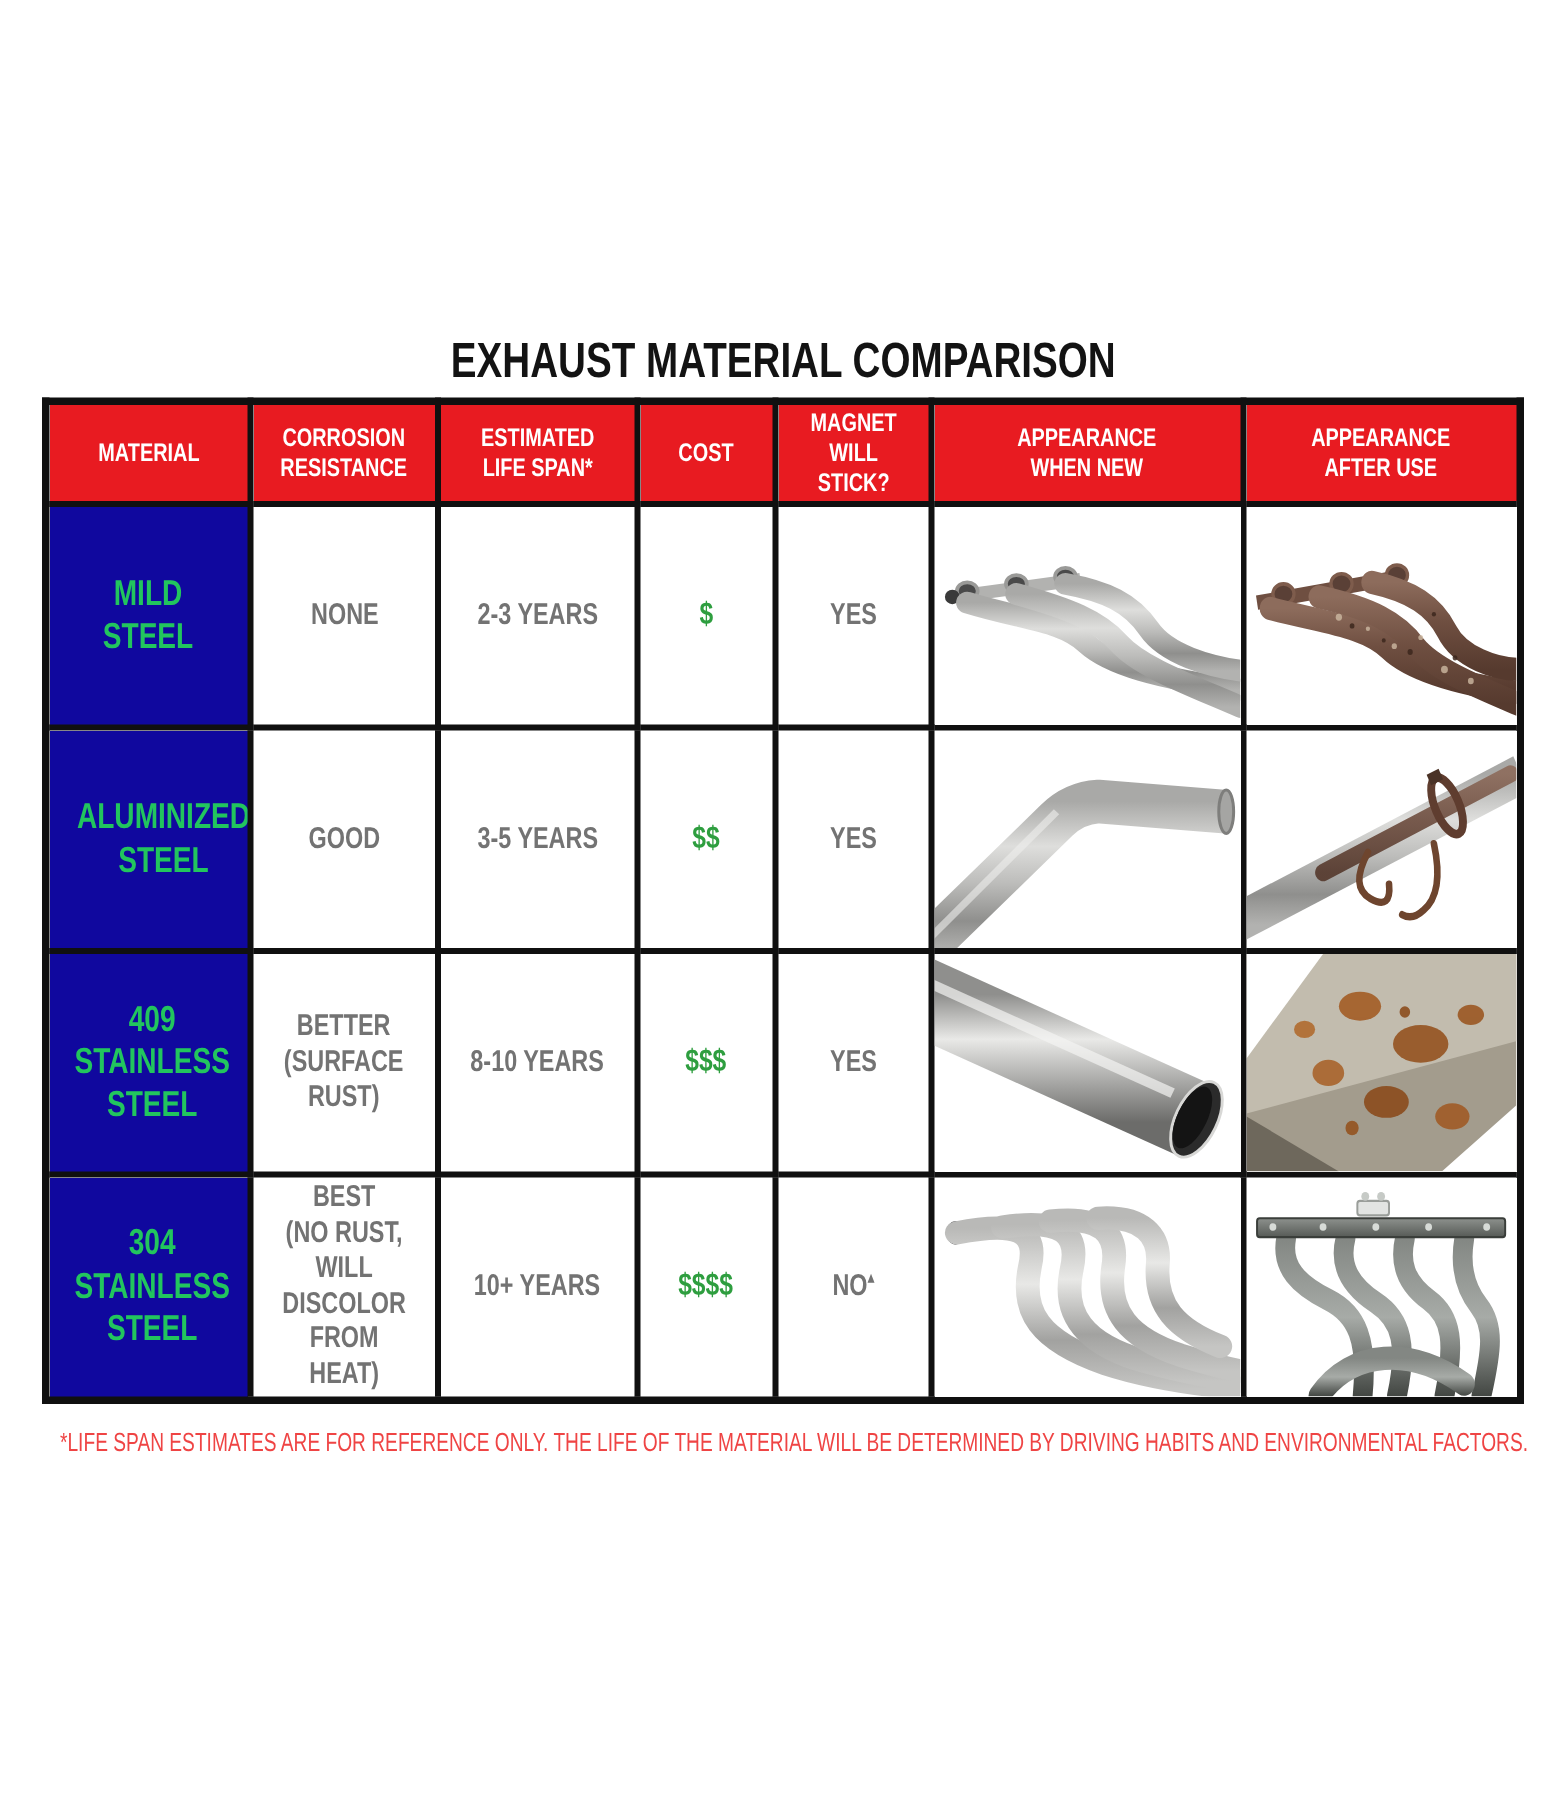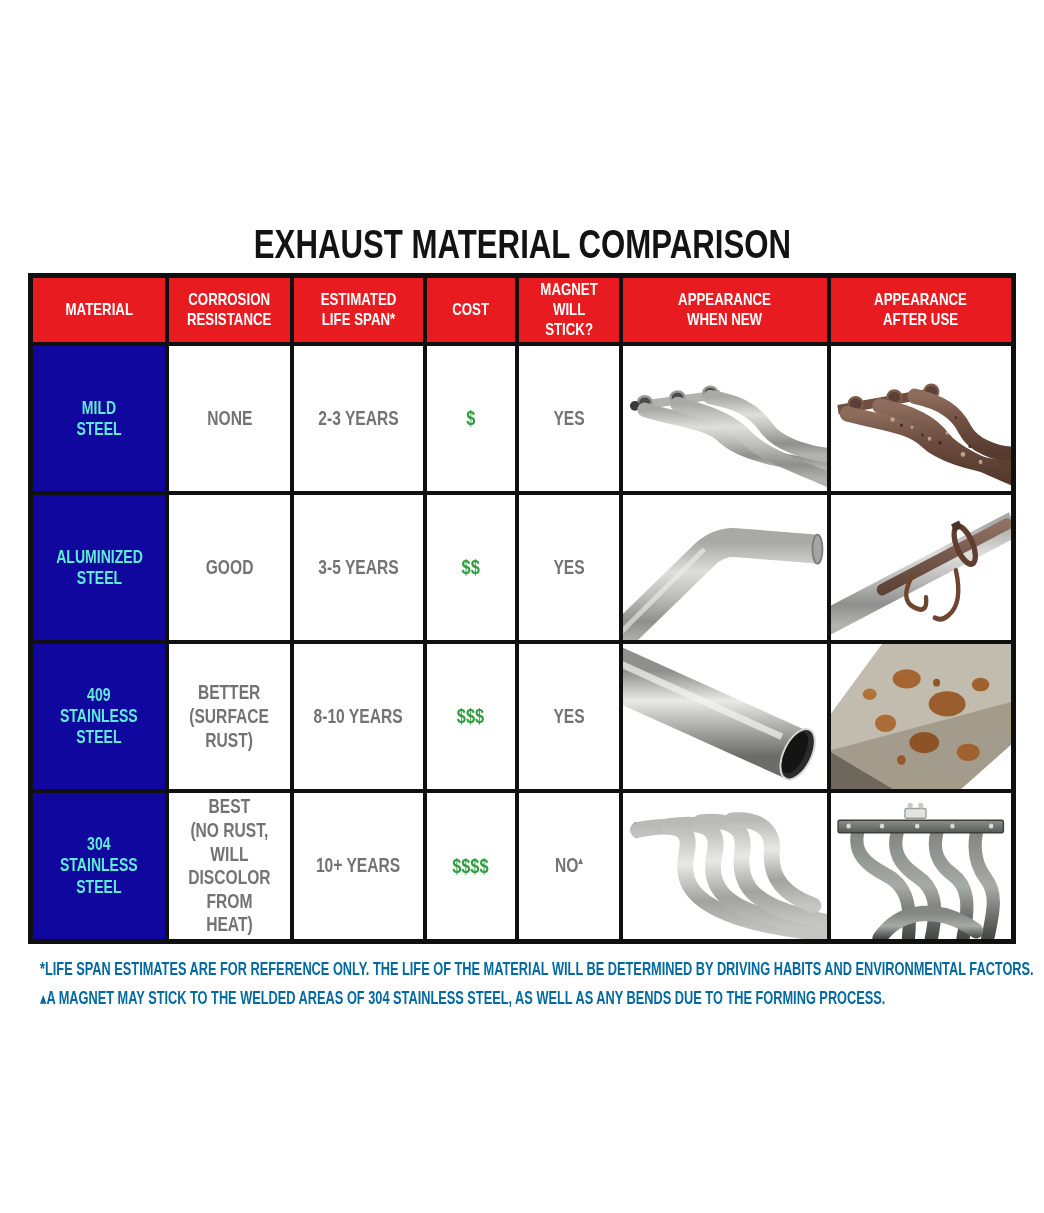--- a/index.html
+++ b/index.html
@@ -9,21 +9,21 @@
     --border-black:#101010;
   }
   html,body{margin:0;padding:0;background:#ffffff;}
   body{
     width:1044px;height:1213px;position:relative;overflow:hidden;
     font-family:"Liberation Sans","DejaVu Sans",sans-serif;
     -webkit-font-smoothing:antialiased;
   }
   .title{
     margin:0;padding-top:221px;text-align:center;
-    font-size:40px;line-height:34px;font-weight:700;color:#131313;
+    font-size:33px;line-height:34px;font-weight:700;color:#131313;
   }
   .cond{
     display:inline-block;transform:scaleX(0.78);transform-origin:50% 50%;
     white-space:pre-line;line-height:1.18;
   }
   .cond-l{
     display:inline-block;transform:scaleX(0.73);transform-origin:0 50%;
     white-space:nowrap;
   }
   table.cmp{
@@ -36,28 +36,28 @@
     text-align:center;vertical-align:middle;
     font-weight:700;padding:2px;overflow:hidden;
   }
   .cmp thead tr{height:58px;}
   .cmp tbody tr{height:149px;}
   .cmp th{
     background:var(--header-red);color:#ffffff;font-size:17px;
   }
   .cmp td{color:#737373;font-size:20px;background:#ffffff;}
   .cmp td.mat{
-    background:var(--material-blue);color:#5eead4;font-size:18px;
+    background:var(--material-blue);color:#22c55e;font-size:24px;
   }
   .cmp td.cost{color:var(--cost-green);font-size:21px;}
   .cmp td.magnet sup{font-size:12px;line-height:0;}
   .cmp td.img{padding:0;position:relative;}
   .cmp td.img svg{position:absolute;left:0;top:0;width:100%;height:100%;display:block;}
   .notes{margin:15px 0 0 40px;}
-  .note{margin:0 0 8px 0;font-size:17.5px;font-weight:700;color:#0369a1;}
+  .note{margin:0 0 8px 0;font-size:17.5px;font-weight:400;color:#ef4444;}
   .defs-holder{position:absolute;width:0;height:0;overflow:hidden;}
 </style>
 </head>
 <body>
 
 <svg class="defs-holder" aria-hidden="true">
   <defs>
     <linearGradient id="g-sil" x1="0" y1="0" x2="0" y2="1">
       <stop offset="0" stop-color="#a9a9a7"></stop>
         <stop offset="0.3" stop-color="#dededc"></stop>
@@ -281,14 +281,13 @@
             <circle cx="102" cy="13" r="3" fill="#c6cac6"></circle>
         </svg>
       </td>
     </tr>
 
   </tbody>
 </table>
 
 <div class="notes">
   <p class="note"><span class="cond-l">*LIFE SPAN ESTIMATES ARE FOR REFERENCE ONLY. THE LIFE OF THE MATERIAL WILL BE DETERMINED BY DRIVING HABITS AND ENVIRONMENTAL FACTORS.</span></p>
-  <p class="note"><span class="cond-l">▴A MAGNET MAY STICK TO THE WELDED AREAS OF 304 STAINLESS STEEL, AS WELL AS ANY BENDS DUE TO THE FORMING PROCESS.</span></p>
 </div>
 
 </body></html>

